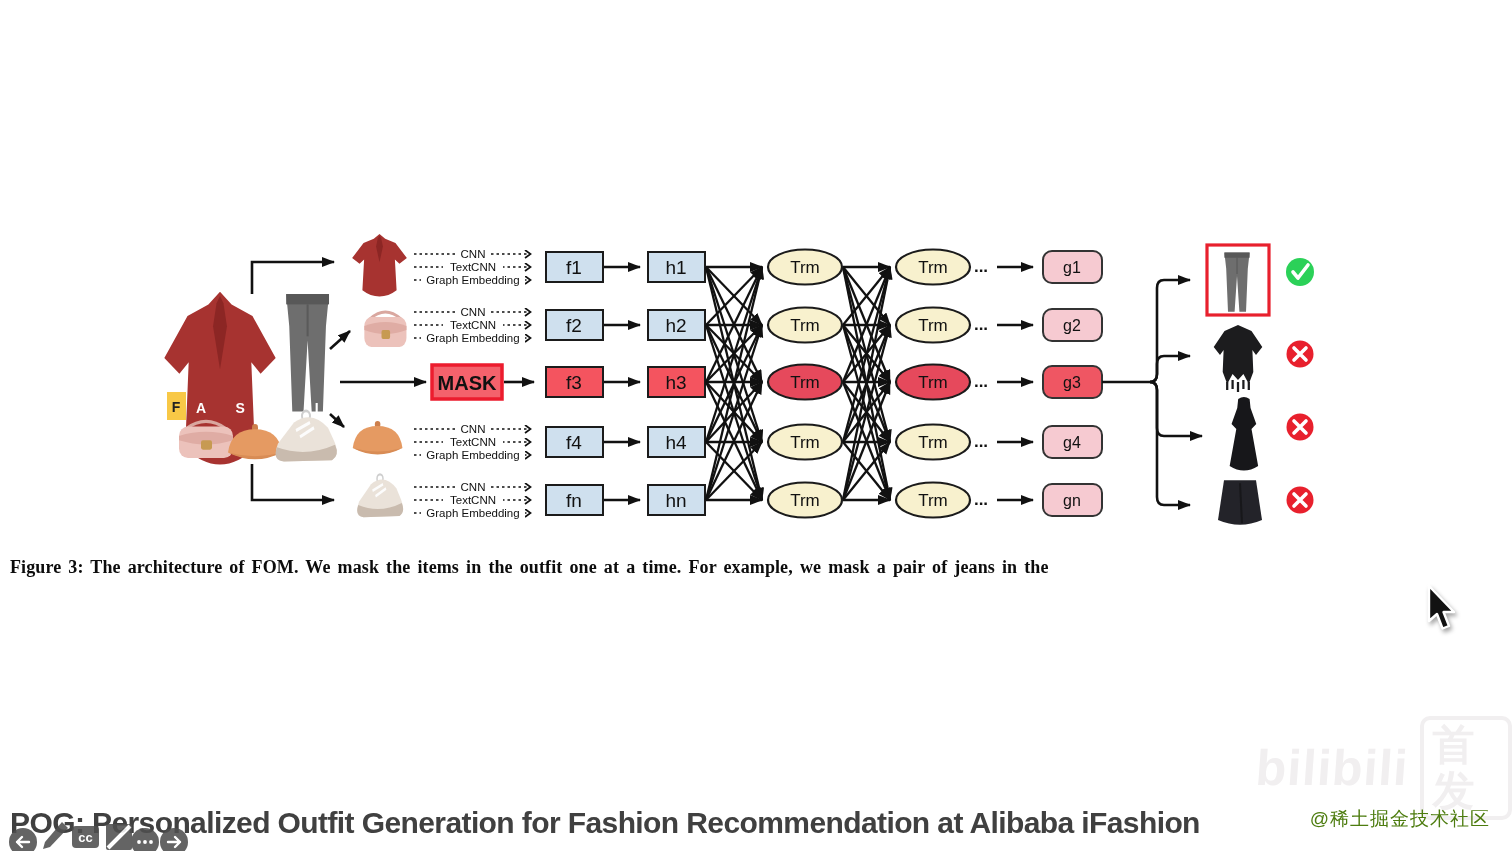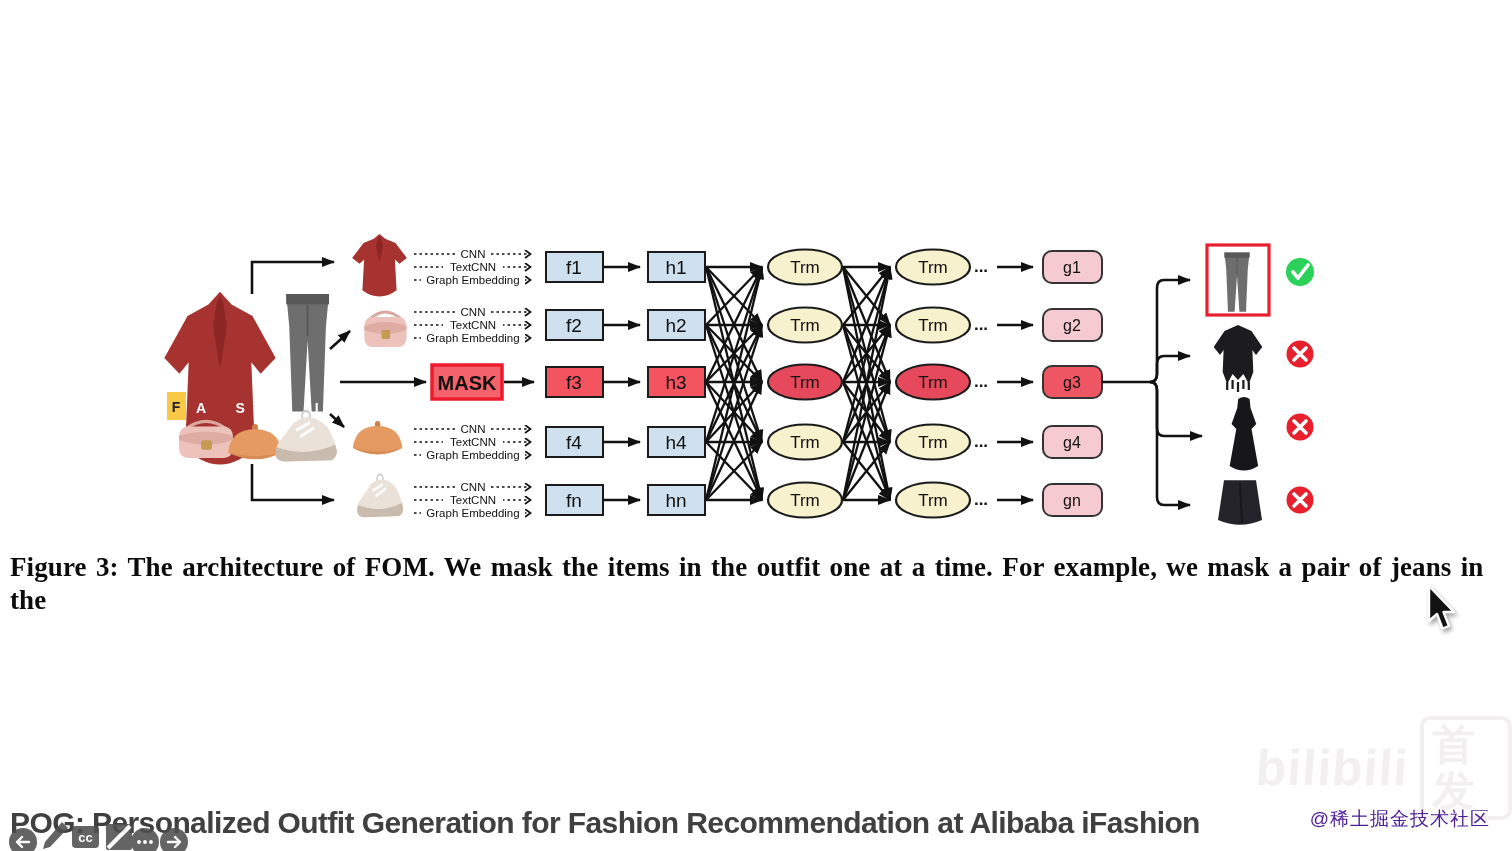--- a/index.html
+++ b/index.html
@@ -2,32 +2,32 @@
 <html><head>
 <meta charset="utf-8">
 <style>
   html,body{margin:0;padding:0;background:#ffffff;}
   .frame{position:relative;width:1512px;height:851px;background:#ffffff;overflow:hidden;
          font-family:"Liberation Sans",sans-serif;}
   svg text{font-family:"Liberation Sans",sans-serif;}
   .diagram-svg{position:absolute;left:0;top:0;}
   .caption{position:absolute;left:10px;top:551px;width:1494px;
            font-family:"Liberation Serif","DejaVu Serif",serif;
-           font-weight:bold;font-size:27px;line-height:32.5px;color:#0c0c0c;
+           font-weight:bold;font-size:18px;line-height:32.5px;color:#0c0c0c;
            letter-spacing:0.1px;}
   .caption .l1{word-spacing:2.5px;}
   .slide-title{position:absolute;left:10px;top:806px;margin:0;
                font-size:30px;font-weight:bold;color:#404040;letter-spacing:-0.6px;
                white-space:nowrap;}
   .wm-bili{position:absolute;left:1256px;top:716px;display:flex;align-items:center;gap:12px;
            color:#f1eff0;user-select:none;}
   .wm-bili .word{font-size:50px;font-weight:bold;letter-spacing:1px;transform:skewX(-4deg);}
   .wm-bili .badge{font-size:42px;font-weight:bold;border:4px solid #f1eff0;border-radius:10px;
                   padding:2px 8px;line-height:1.1;}
-  .wm-community{position:absolute;right:22px;top:806px;font-size:19px;color:#4c1d95;
+  .wm-community{position:absolute;right:22px;top:806px;font-size:19px;color:#4d7c0f;
                 letter-spacing:1px;}
   .controls-svg{position:absolute;left:6px;top:818px;}
   .cursor-svg{position:absolute;left:1425px;top:584px;
               filter:drop-shadow(2px 3px 2px rgba(0,0,0,0.35));}
 </style>
 </head>
 <body>
 
 <div class="frame">
 

